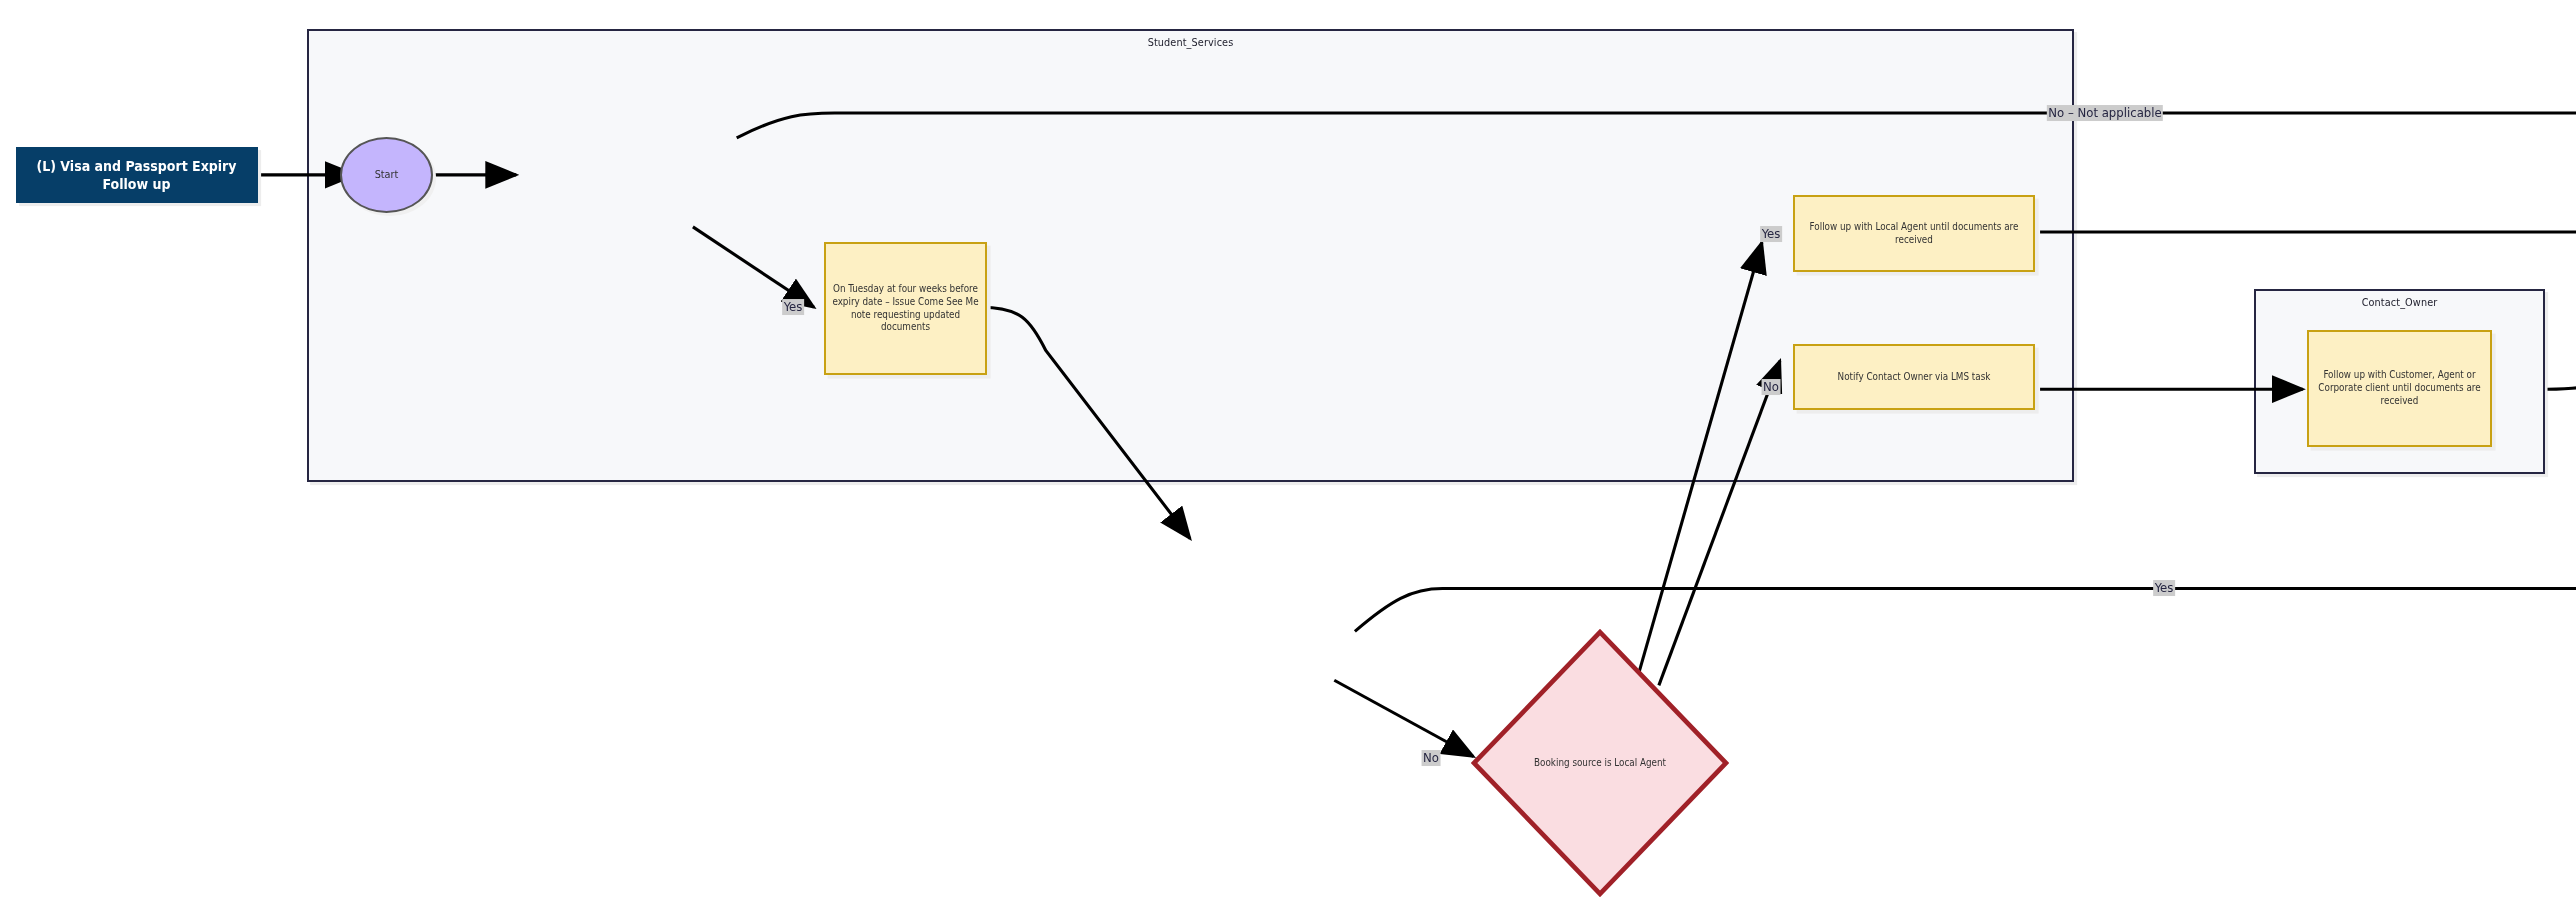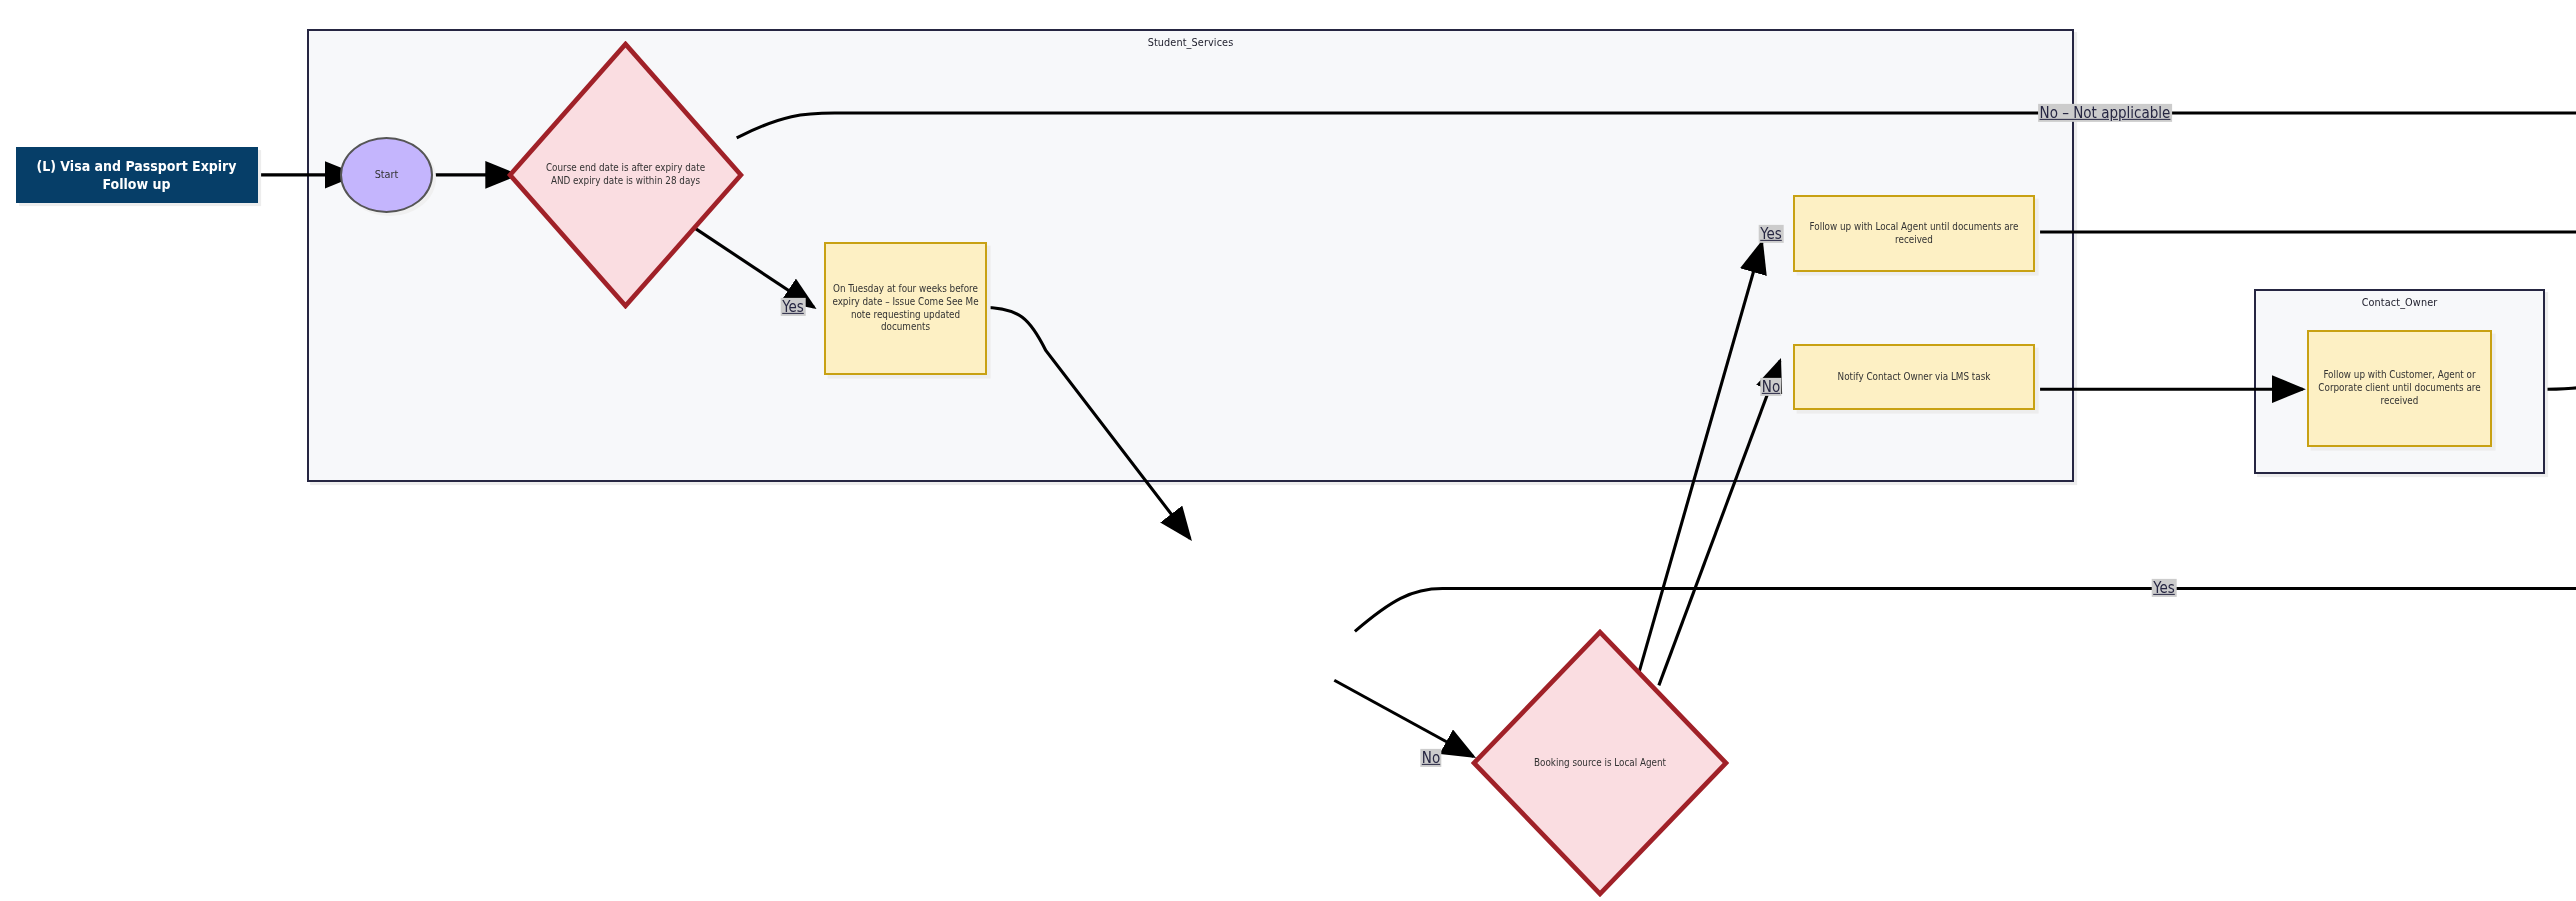--- a/index.html
+++ b/index.html
@@ -25,23 +25,23 @@
               color:#333333;font-size:10.8px;box-shadow:3.1px 3.1px 0 0 #f0f0f0;}
 
   .process{background:#fdf0c4;border:2.6px solid #c8a113;color:#333333;font-size:9.8px;
            padding:3.1px 5.2px;box-shadow:3.6px 3.6px 0 0 #ededed;}
 
   .decision{background:transparent;color:#333333;font-size:9.8px;}
   .decision .dia-shape{position:absolute;left:0;top:0;width:100%;height:100%;}
   .decision .dia-label{position:relative;z-index:2;padding:0 14%;}
 
   
-  .elabel{position:absolute;background:#cccccc;color:#262642;font-size:15px;
+  .elabel{position:absolute;background:#cccccc;color:#262642;font-size:13px;
           padding:0.5px 1.5px;white-space:nowrap;transform:translate(-50%,-50%);
-          line-height:1.15;text-decoration:underline;}
+          line-height:1.15;}
 </style>
 </head>
 <body>
 
 <div id="stage">
 
   <div class="subgraph" style="left:307px;top:7.2px;width:1767px;height:453px;margin-top:22px;">
     <div class="subgraph-title">Student_Services</div>
   </div>
 
@@ -94,26 +94,20 @@
   </svg>
 
   <div class="node title-box" style="left:15.5px;top:147px;width:242px;height:56px;">
     <span>(L) Visa and Passport Expiry Follow up</span>
   </div>
 
   <div class="node terminator" style="left:340px;top:137px;width:93px;height:76px;">
     <span>Start</span>
   </div>
 
-  <div class="node decision" style="left:507px;top:41px;width:237px;height:268px;">
-    <svg class="dia-shape" viewBox="0 0 460 520" preserveAspectRatio="none">
-      <polygon points="230,6 454,260 230,514 6,260" fill="#fadde1" stroke="#a02128" stroke-width="9"></polygon>
-    </svg>
-    <span class="dia-label">Course end date is after expiry date AND expiry date is within 28 days</span>
-  </div>
 
   <div class="node process" style="left:824px;top:242px;width:163px;height:133px;">
     <span>On Tuesday at four weeks before expiry date – Issue Come See Me note requesting updated documents</span>
   </div>
 
 
   <div class="node decision" style="left:1471px;top:629px;width:258px;height:268px;">
     <svg class="dia-shape" viewBox="0 0 500 520" preserveAspectRatio="none">
       <polygon points="250,6 494,260 250,514 6,260" fill="#fadde1" stroke="#a02128" stroke-width="9"></polygon>
     </svg>

